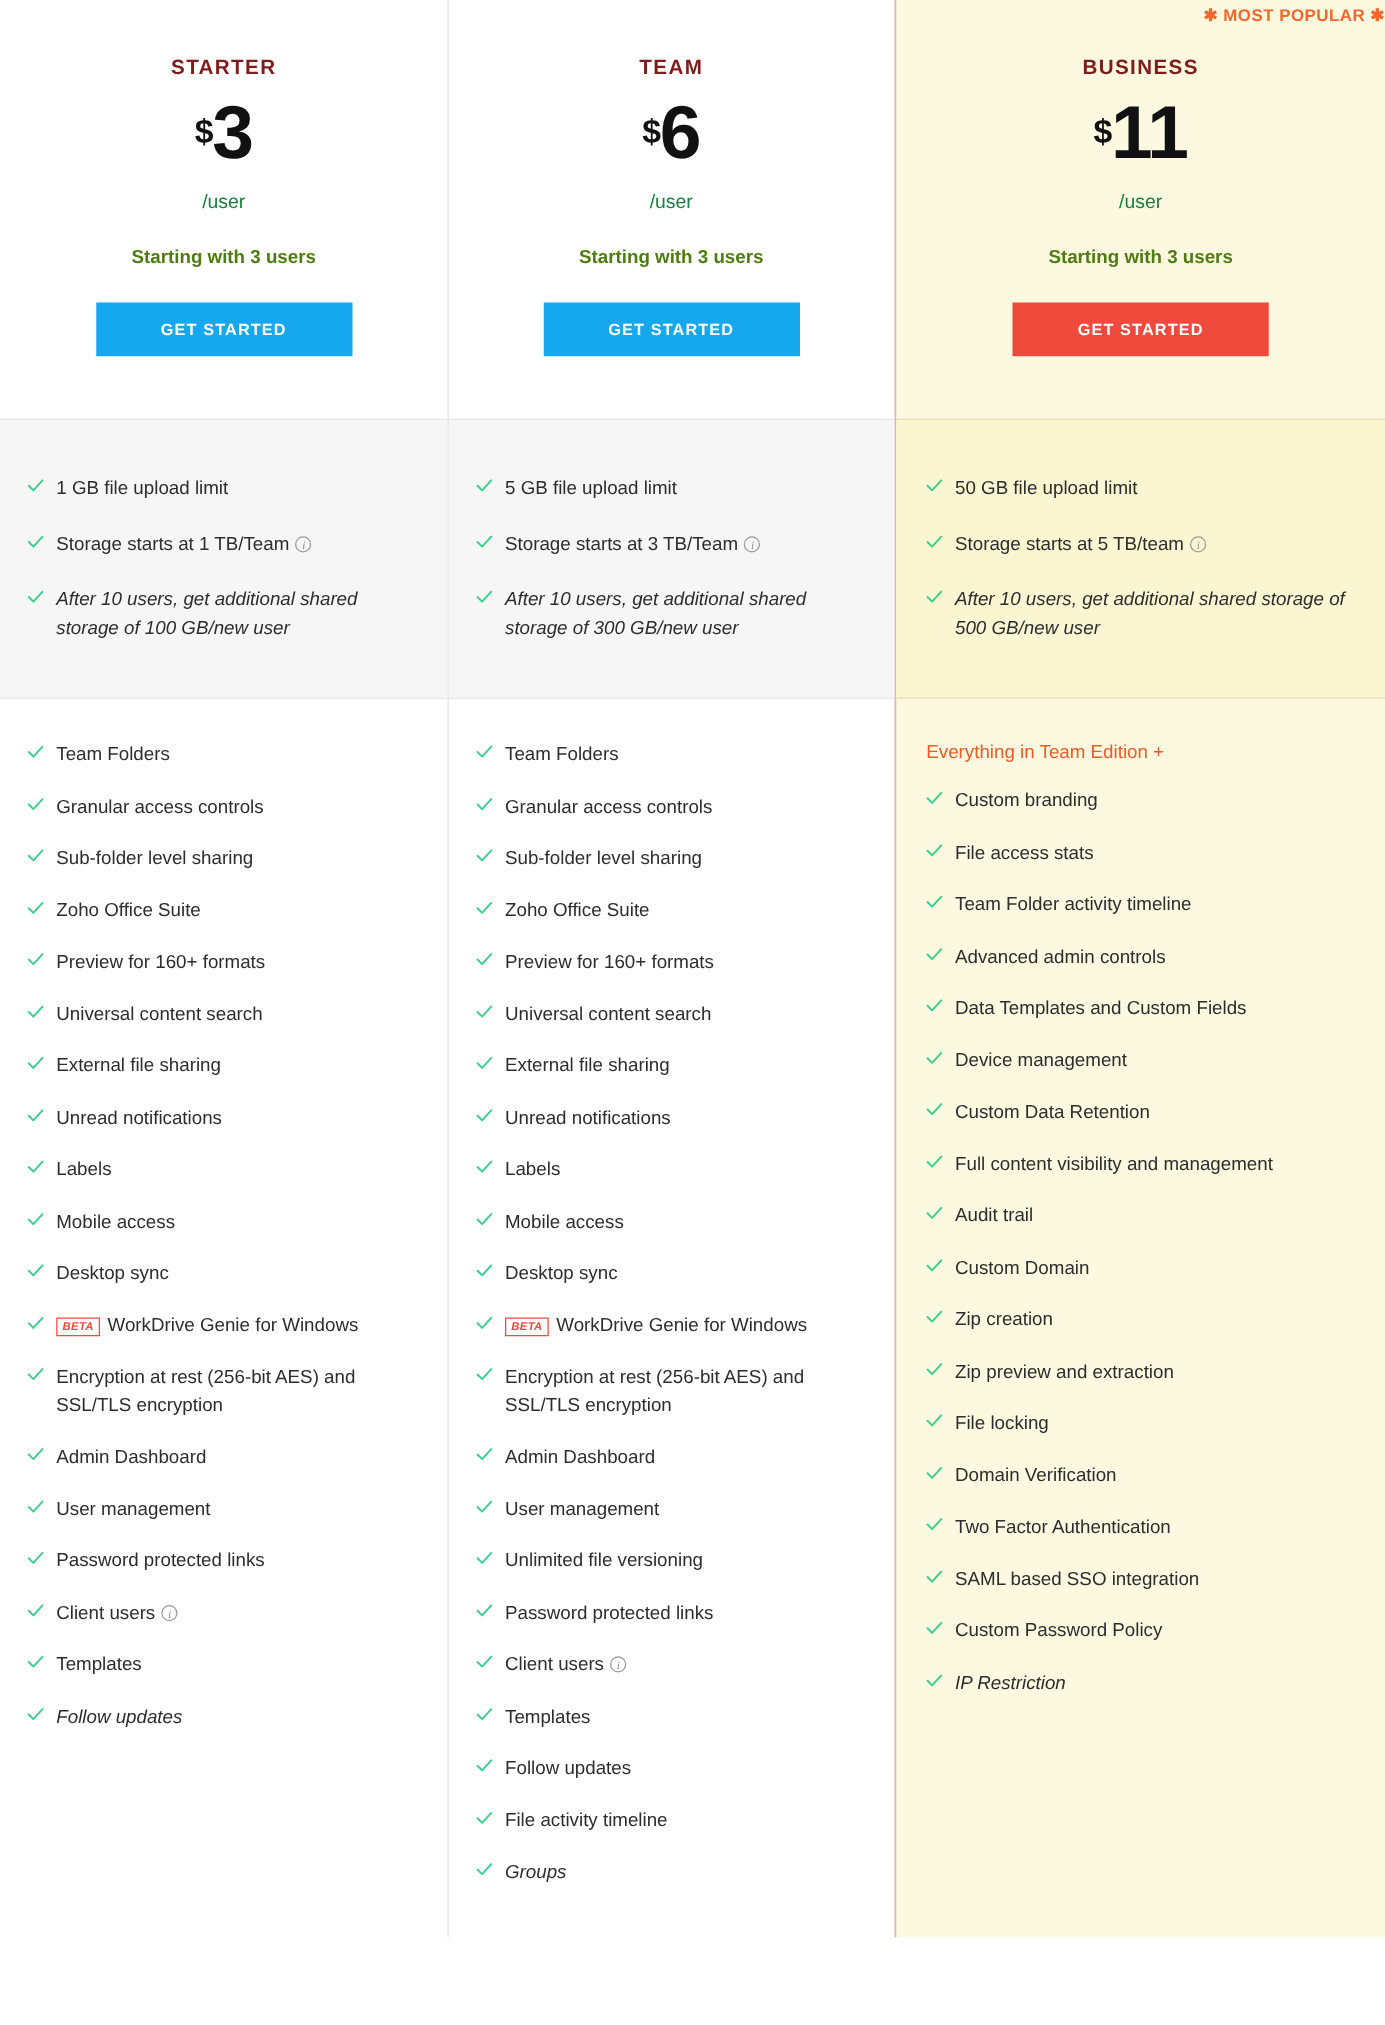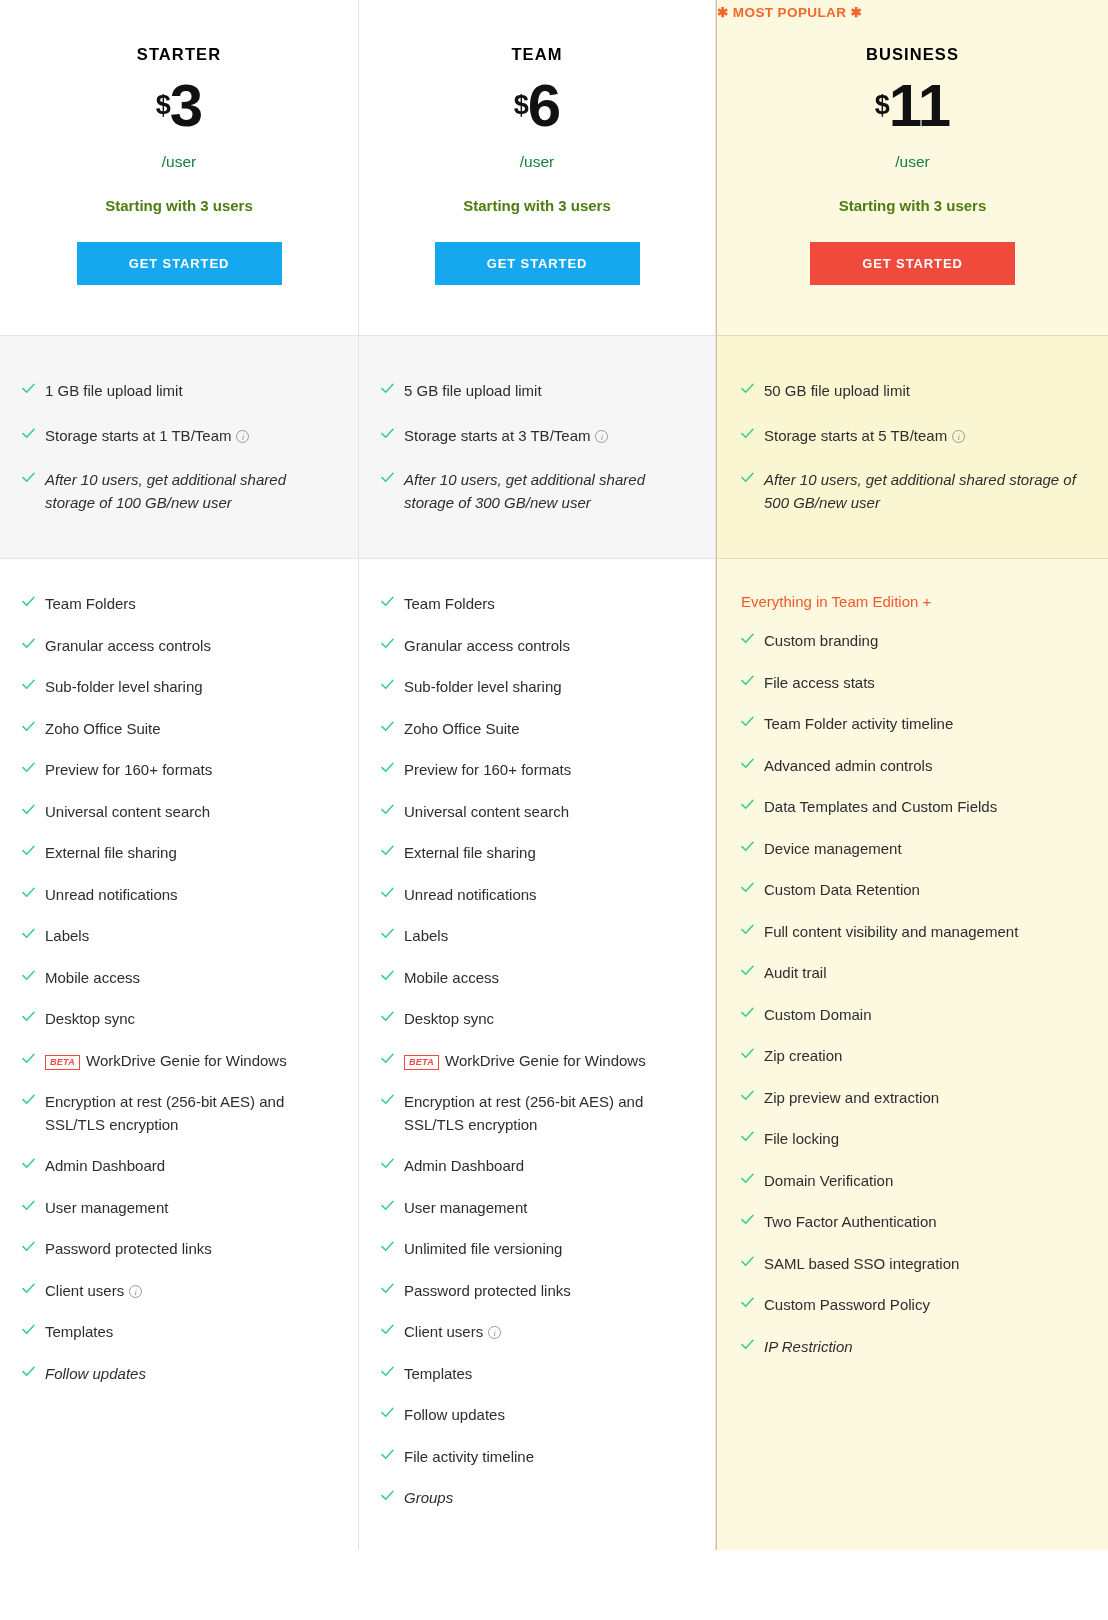--- a/index.html
+++ b/index.html
@@ -20,21 +20,21 @@
     background: #ffffff;
     position: relative;
   }
   .plan-col.starter { width: 358px; }
   .plan-col.team    { width: 358px; border-left: 1px solid #e2e2e2; border-right: 1px solid #e2e2e2; }
   .plan-col.business{ width: 392px; border-left: 1px solid #cfc49a; background: #fdf8e0; }
 
   
   .popular-ribbon {
     height: 26px;
-    text-align: left;
+    text-align: right;
     font-size: 13.5px;
     font-weight: bold;
     letter-spacing: .4px;
     color: #f2682a;
     line-height: 26px;
     background: transparent;
   }
   .ribbon-spacer { height: 26px; }
 
   .plan-head {
@@ -43,21 +43,21 @@
     border-bottom: 1px solid #e6e6e6;
     flex: 0 0 auto;
     min-height: 300px;
   }
   .plan-col.business .plan-head { border-bottom: 1px solid #e7ddb0; }
 
   .plan-name {
     font-size: 16.5px;
     font-weight: bold;
     letter-spacing: 1.1px;
-    color: #000000;
+    color: #7f1d1d;
     margin-top: 19px;
   }
   .plan-price {
     margin-top: 12px;
     line-height: 1;
     color: #111;
     font-weight: bold;
   }
   .plan-price .cur {
     font-size: 27px;

